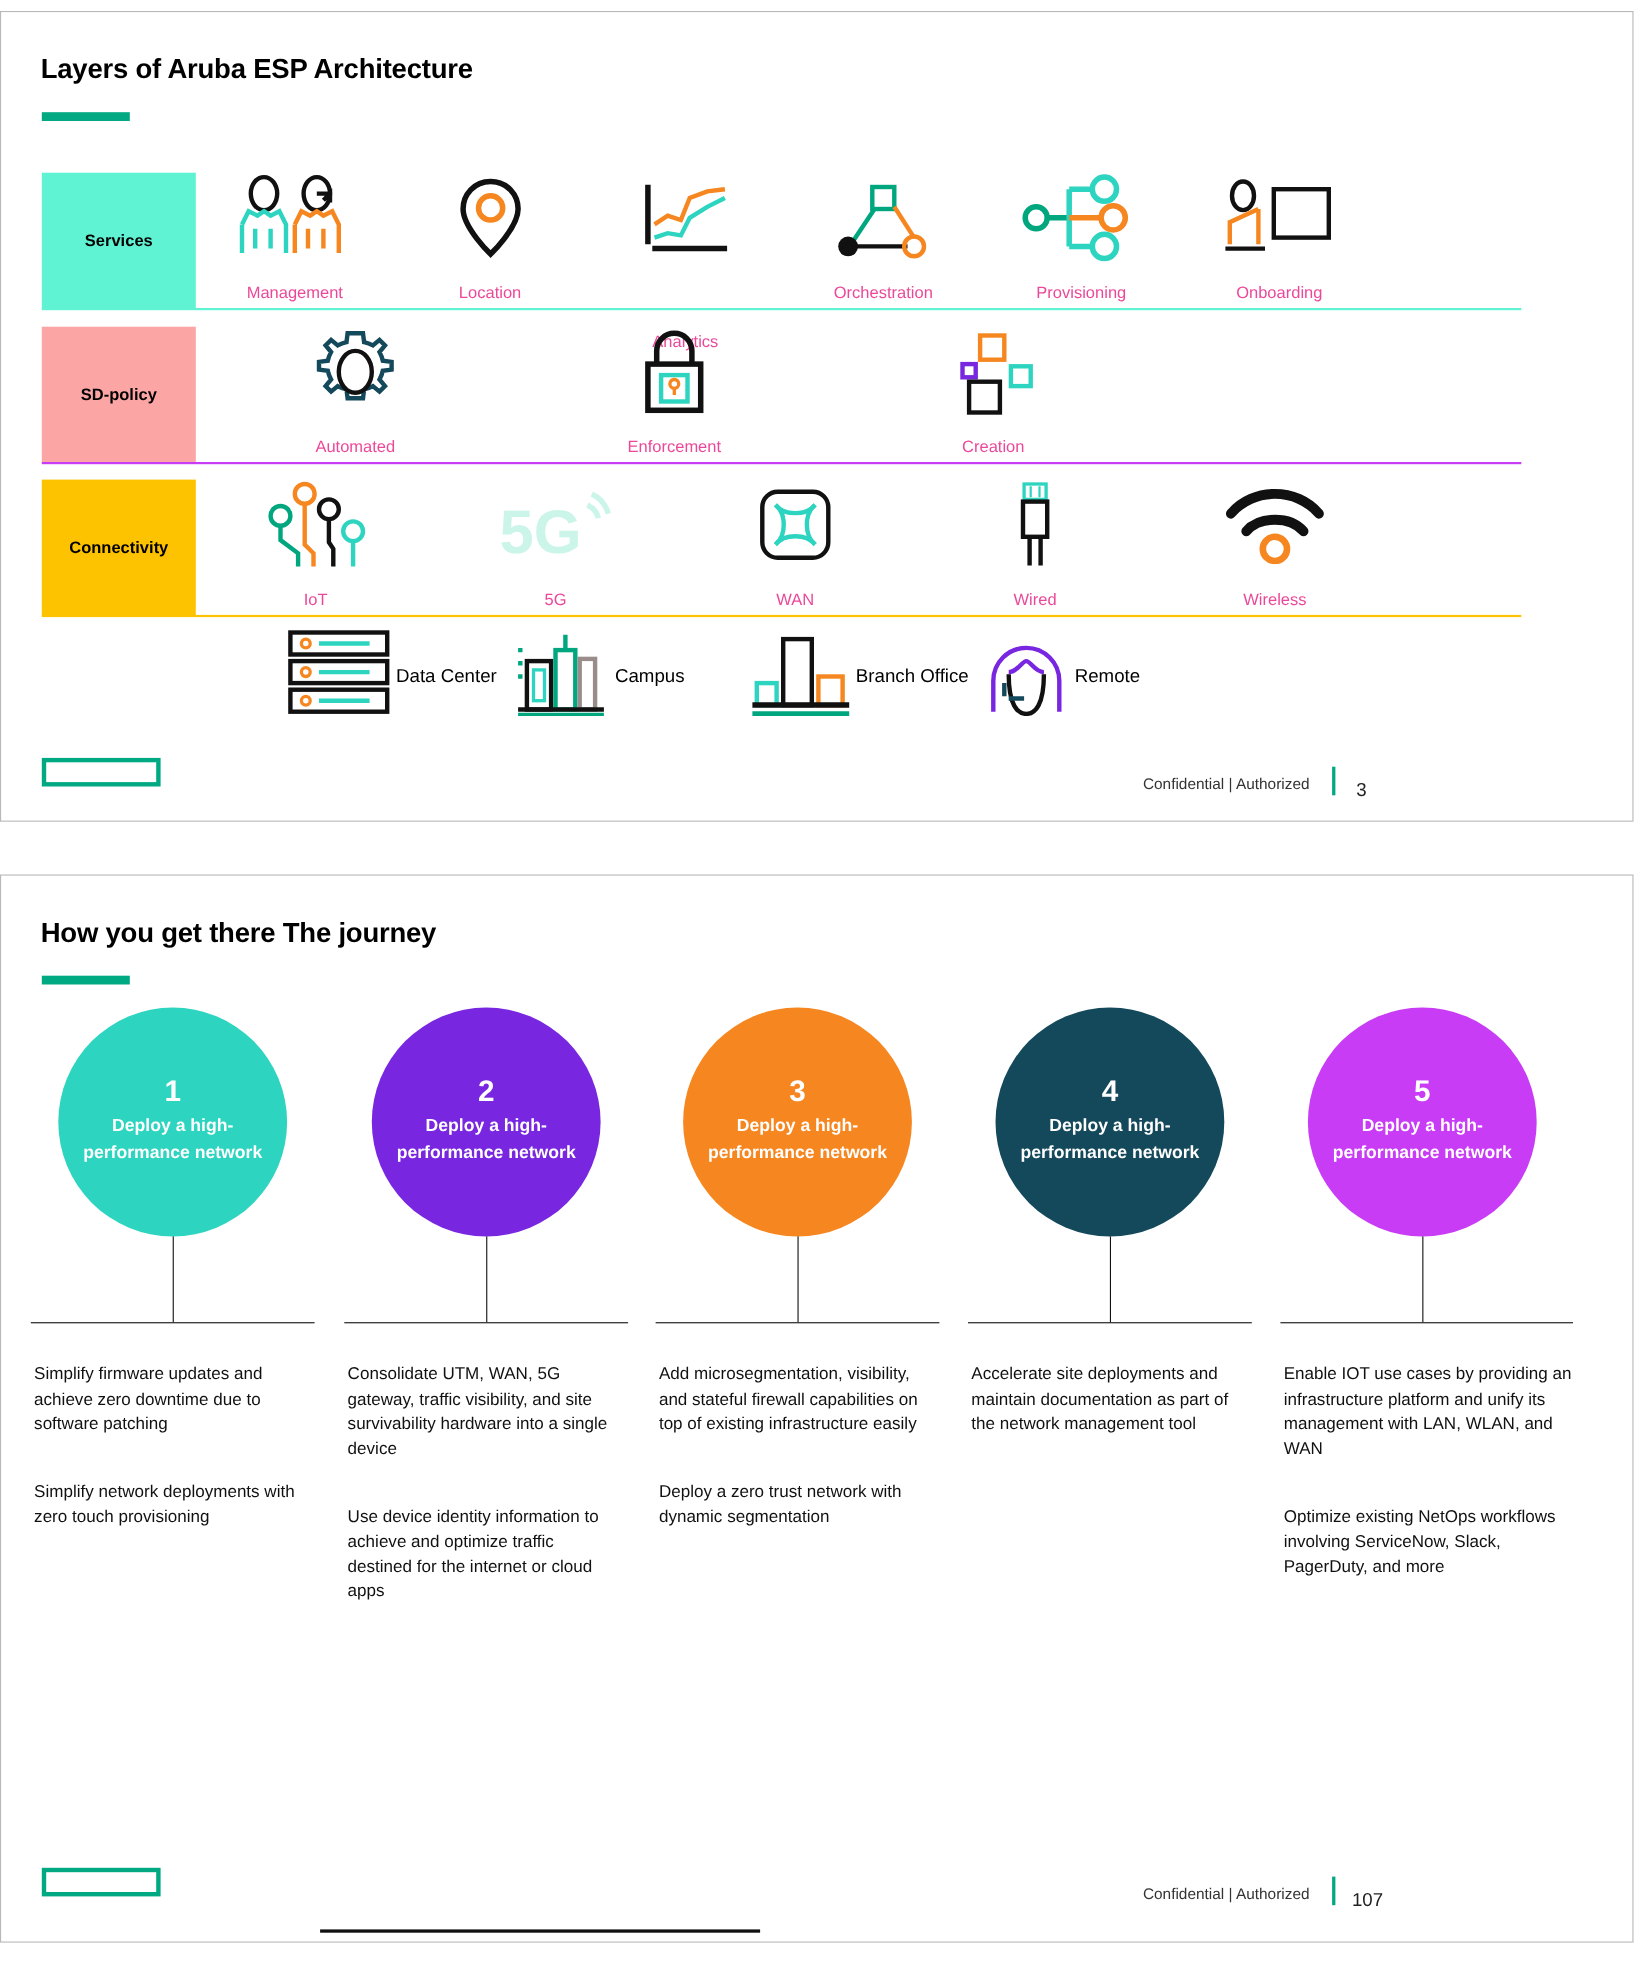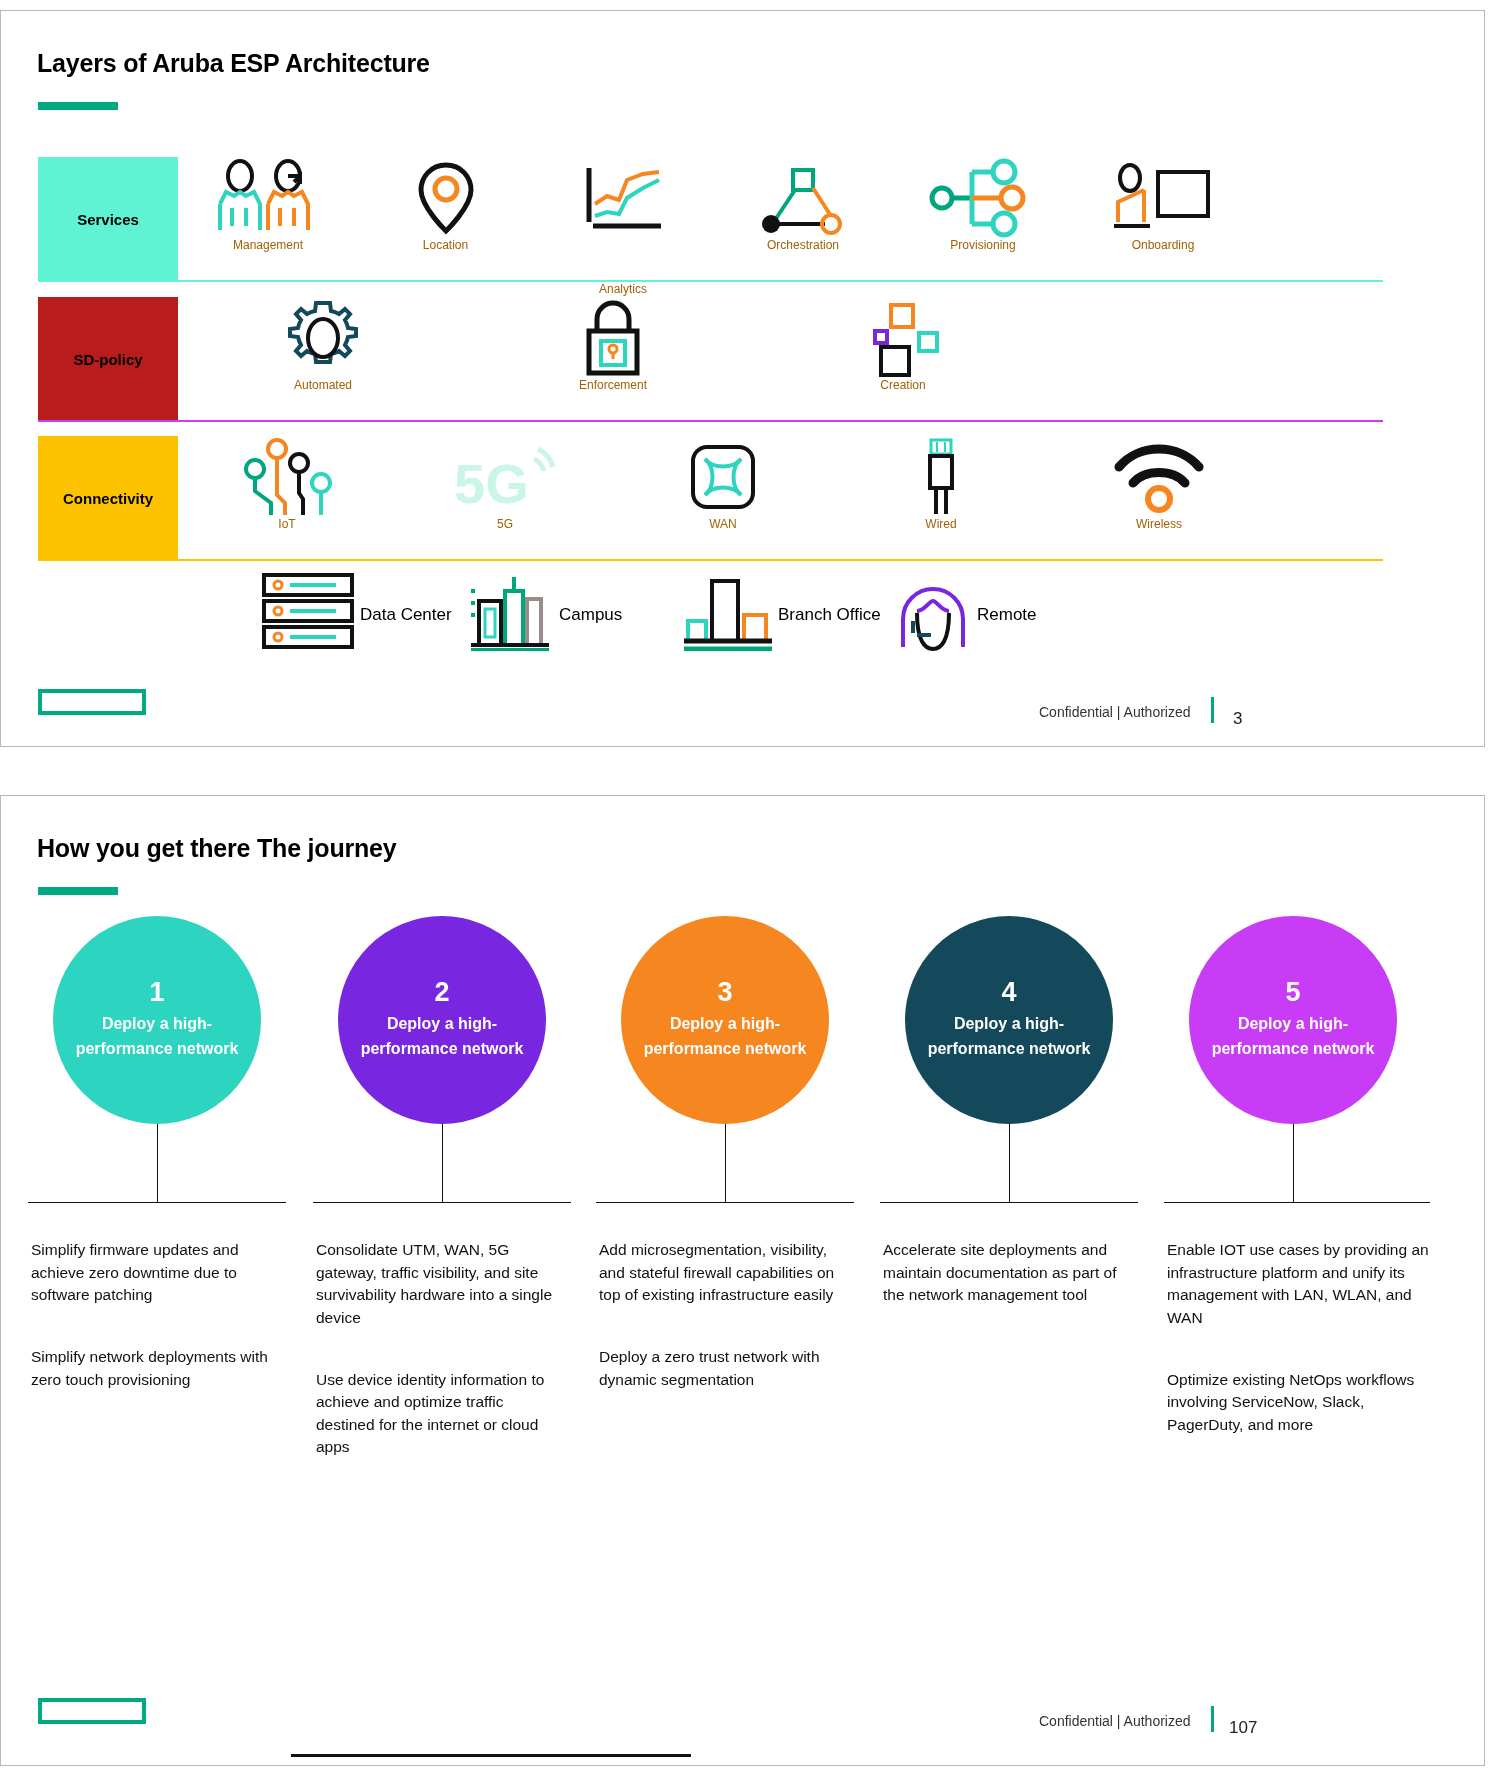--- a/index.html
+++ b/index.html
@@ -47,21 +47,21 @@
     width: 140px;
     height: 124px;
     display: flex;
     align-items: center;
     justify-content: center;
     font-size: 15px;
     font-weight: bold;
     color: #000;
   }
   .chip-services { background: #5ff2d3; }
-  .chip-sdpolicy { background: #b91c1c; justify-content: center; }
+  .chip-sdpolicy { background: #fca5a5; justify-content: center; }
   .chip-connect  { background: #fec300; }
 
   .row-divider { position: absolute; left: 37px; height: 2px; }
 
   .icon-cells {
     position: absolute;
     left: 140px;
     top: 0;
     height: 124px;
     display: flex;
@@ -73,24 +73,25 @@
     align-items: center;
     justify-content: flex-start;
   }
   .icon-art {
     height: 82px;
     display: flex;
     align-items: center;
     justify-content: center;
   }
   .icon-label {
-    font-size: 12px;
-    color: #a16207;
+    font-size: 15px;
+    color: #ec4899;
     line-height: 1;
     white-space: nowrap;
+    margin-top: 20px;
   }
 
   
   .venue-row {
     position: absolute;
     left: 255px;
     top: 560px;
     display: flex;
     align-items: flex-start;
   }

